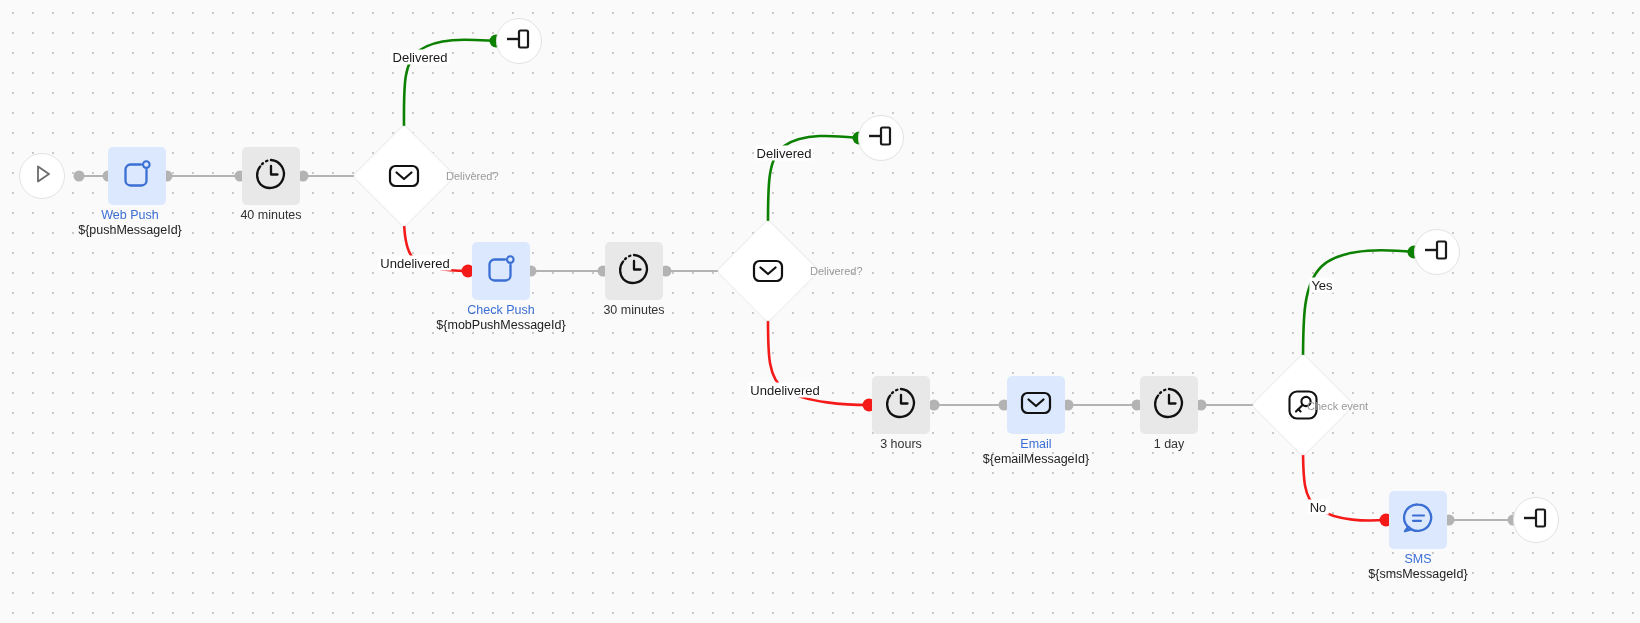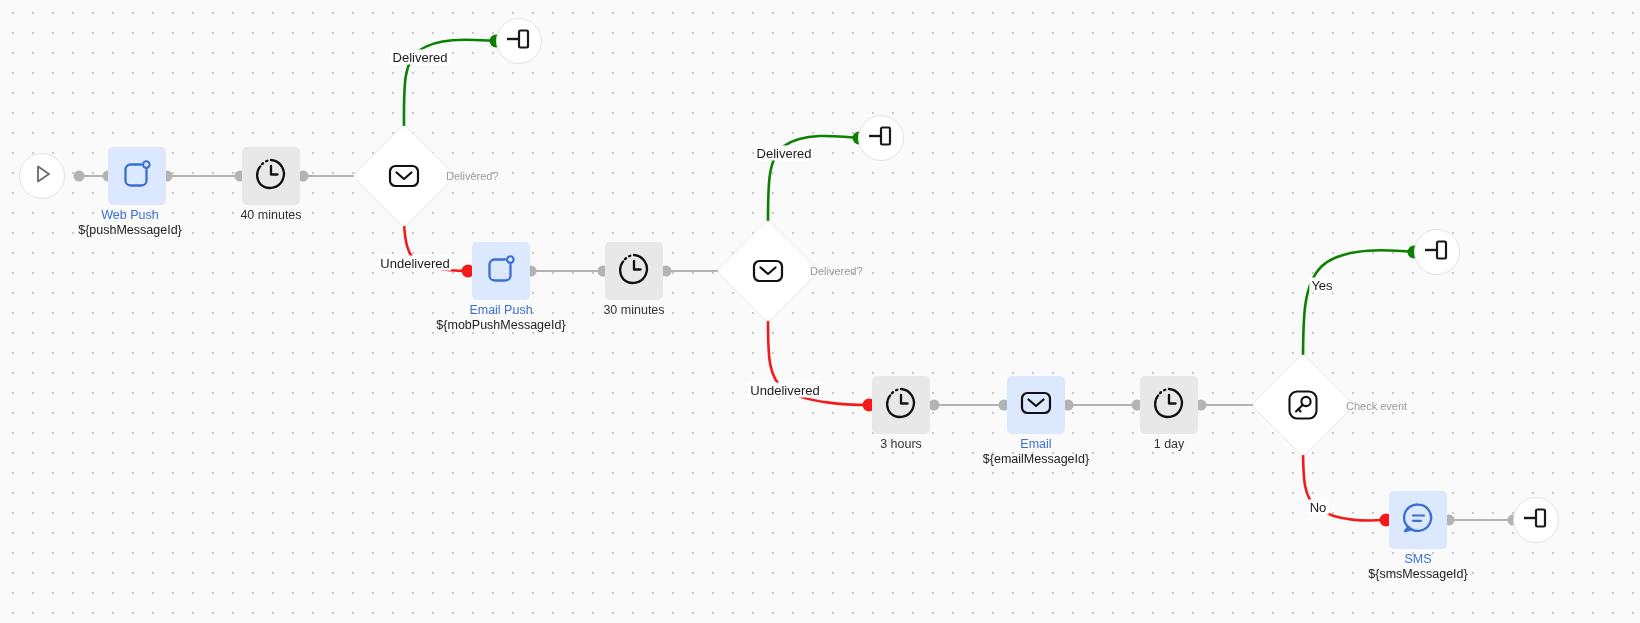--- a/index.html
+++ b/index.html
@@ -224,21 +224,21 @@
       </div>
       <div class="node" style="left: 501px; top: 271px;">
         <div class="sq-node blue">
           <span class="dico"><svg width="36" height="36" viewBox="0 0 36 36">
               <path d="M27.5 14 V24.5 A5 5 0 0 1 22.5 29.5 H11.5 A5 5 0 0 1 6.5 24.5 V13.5 A5 5 0 0 1 11.5 8.5 H22" fill="none" stroke="#3b6fd4" stroke-width="2.3" stroke-linecap="round"></path>
               <circle cx="27.3" cy="8.6" r="3.3" fill="none" stroke="#3b6fd4" stroke-width="2.1"></circle>
             </svg></span>
         </div>
       </div>
       <div class="caption" style="left: 501px; top: 303px;">
-        <div class="t1">Email Push</div>
+        <div class="t1">Check Push</div>
         <div class="t2">${mobPushMessageId}</div>
       </div>
       <div class="node" style="left: 634px; top: 271px;">
         <div class="sq-node gray">
           <span class="dico"><svg width="36" height="36" viewBox="0 0 36 36">
               <path d="M18 4 A14 14 0 1 1 7.6 28.4 A14 14 0 0 1 7.2 10.4" fill="none" stroke="#111" stroke-width="2.3" stroke-linecap="round"></path>
               <path d="M9 8.2 A14 14 0 0 1 17.2 4.05" fill="none" stroke="#111" stroke-width="2.3" stroke-linecap="round" stroke-dasharray="1.4 3.6"></path>
               <path d="M18 10 V18.5 H24.5" fill="none" stroke="#111" stroke-width="2.3" stroke-linecap="round" stroke-linejoin="round"></path>
             </svg></span>
         </div>
@@ -338,21 +338,21 @@
           <span class="dico"><svg width="30" height="26" viewBox="0 0 30 26">
               <line x1="3" y1="13" x2="15" y2="13" stroke="#1a1a1a" stroke-width="2.4"></line>
               <rect x="15" y="4.5" width="9" height="17" rx="1.4" fill="#fff" stroke="#1a1a1a" stroke-width="2.2"></rect>
             </svg></span>
         </div>
       </div>
     </div>
   <div id="label-layer">
       <div class="side-label" style="left: 446px; top: 176px;">Delivered?</div>
       <div class="side-label" style="left: 810px; top: 271px;">Delivered?</div>
-      <div class="side-label" style="left: 1346px; top: 406px;">Check event</div>
+      <div class="side-label" style="left: 1307px; top: 406px;">Check event</div>
       <div class="edge-label" style="left: 420px; top: 57px;">Delivered</div>
       <div class="edge-label" style="left: 415px; top: 263px;">Undelivered</div>
       <div class="edge-label" style="left: 784px; top: 153px;">Delivered</div>
       <div class="edge-label" style="left: 785px; top: 390px;">Undelivered</div>
       <div class="edge-label" style="left: 1322px; top: 285px;">Yes</div>
       <div class="edge-label" style="left: 1318px; top: 507px;">No</div>
     </div>
 </div>
 
 </body></html>

